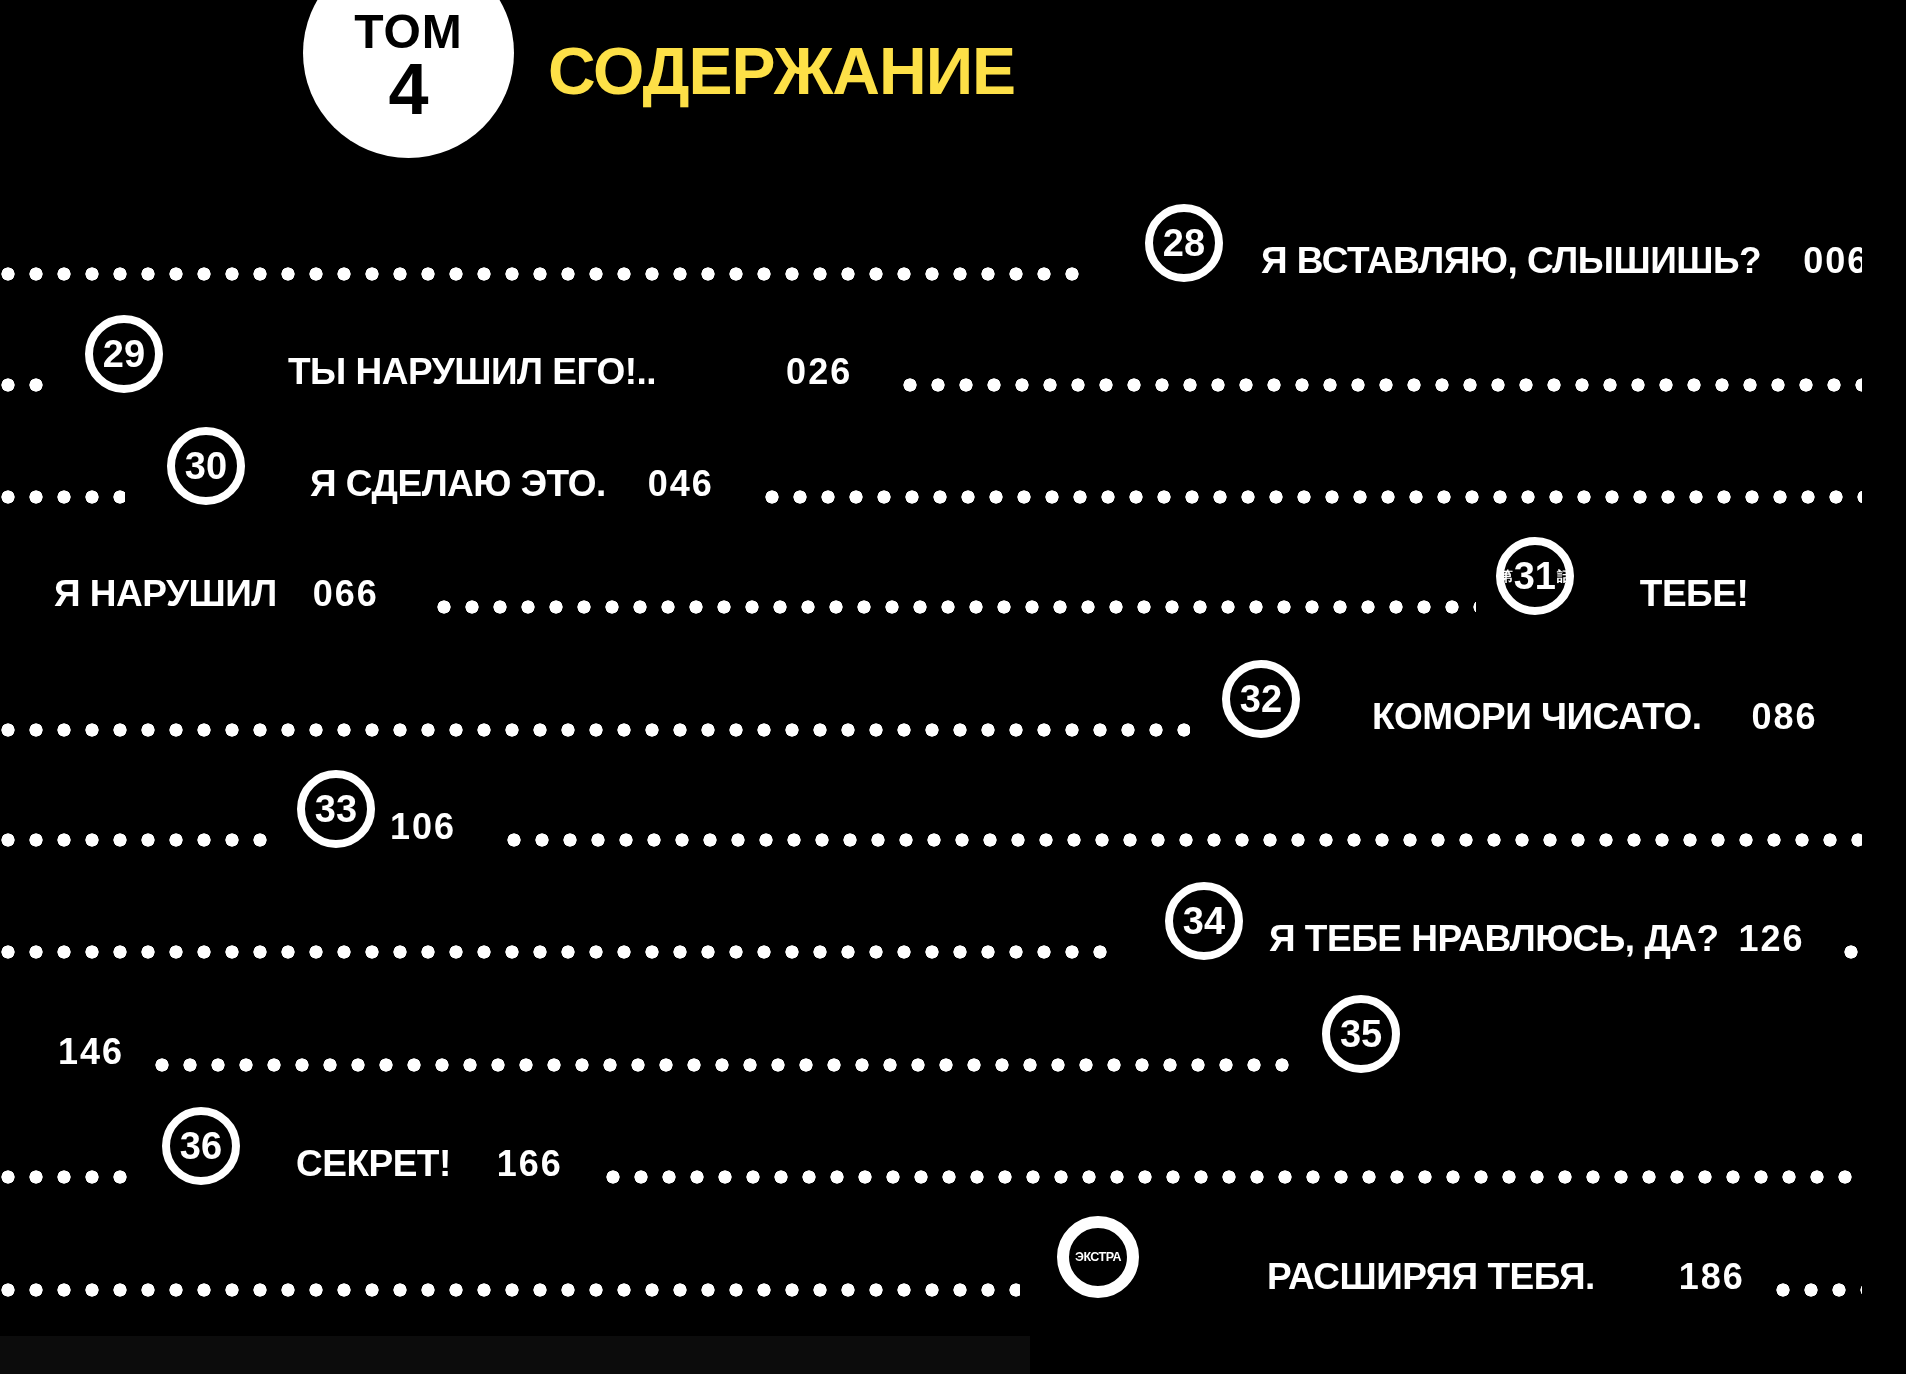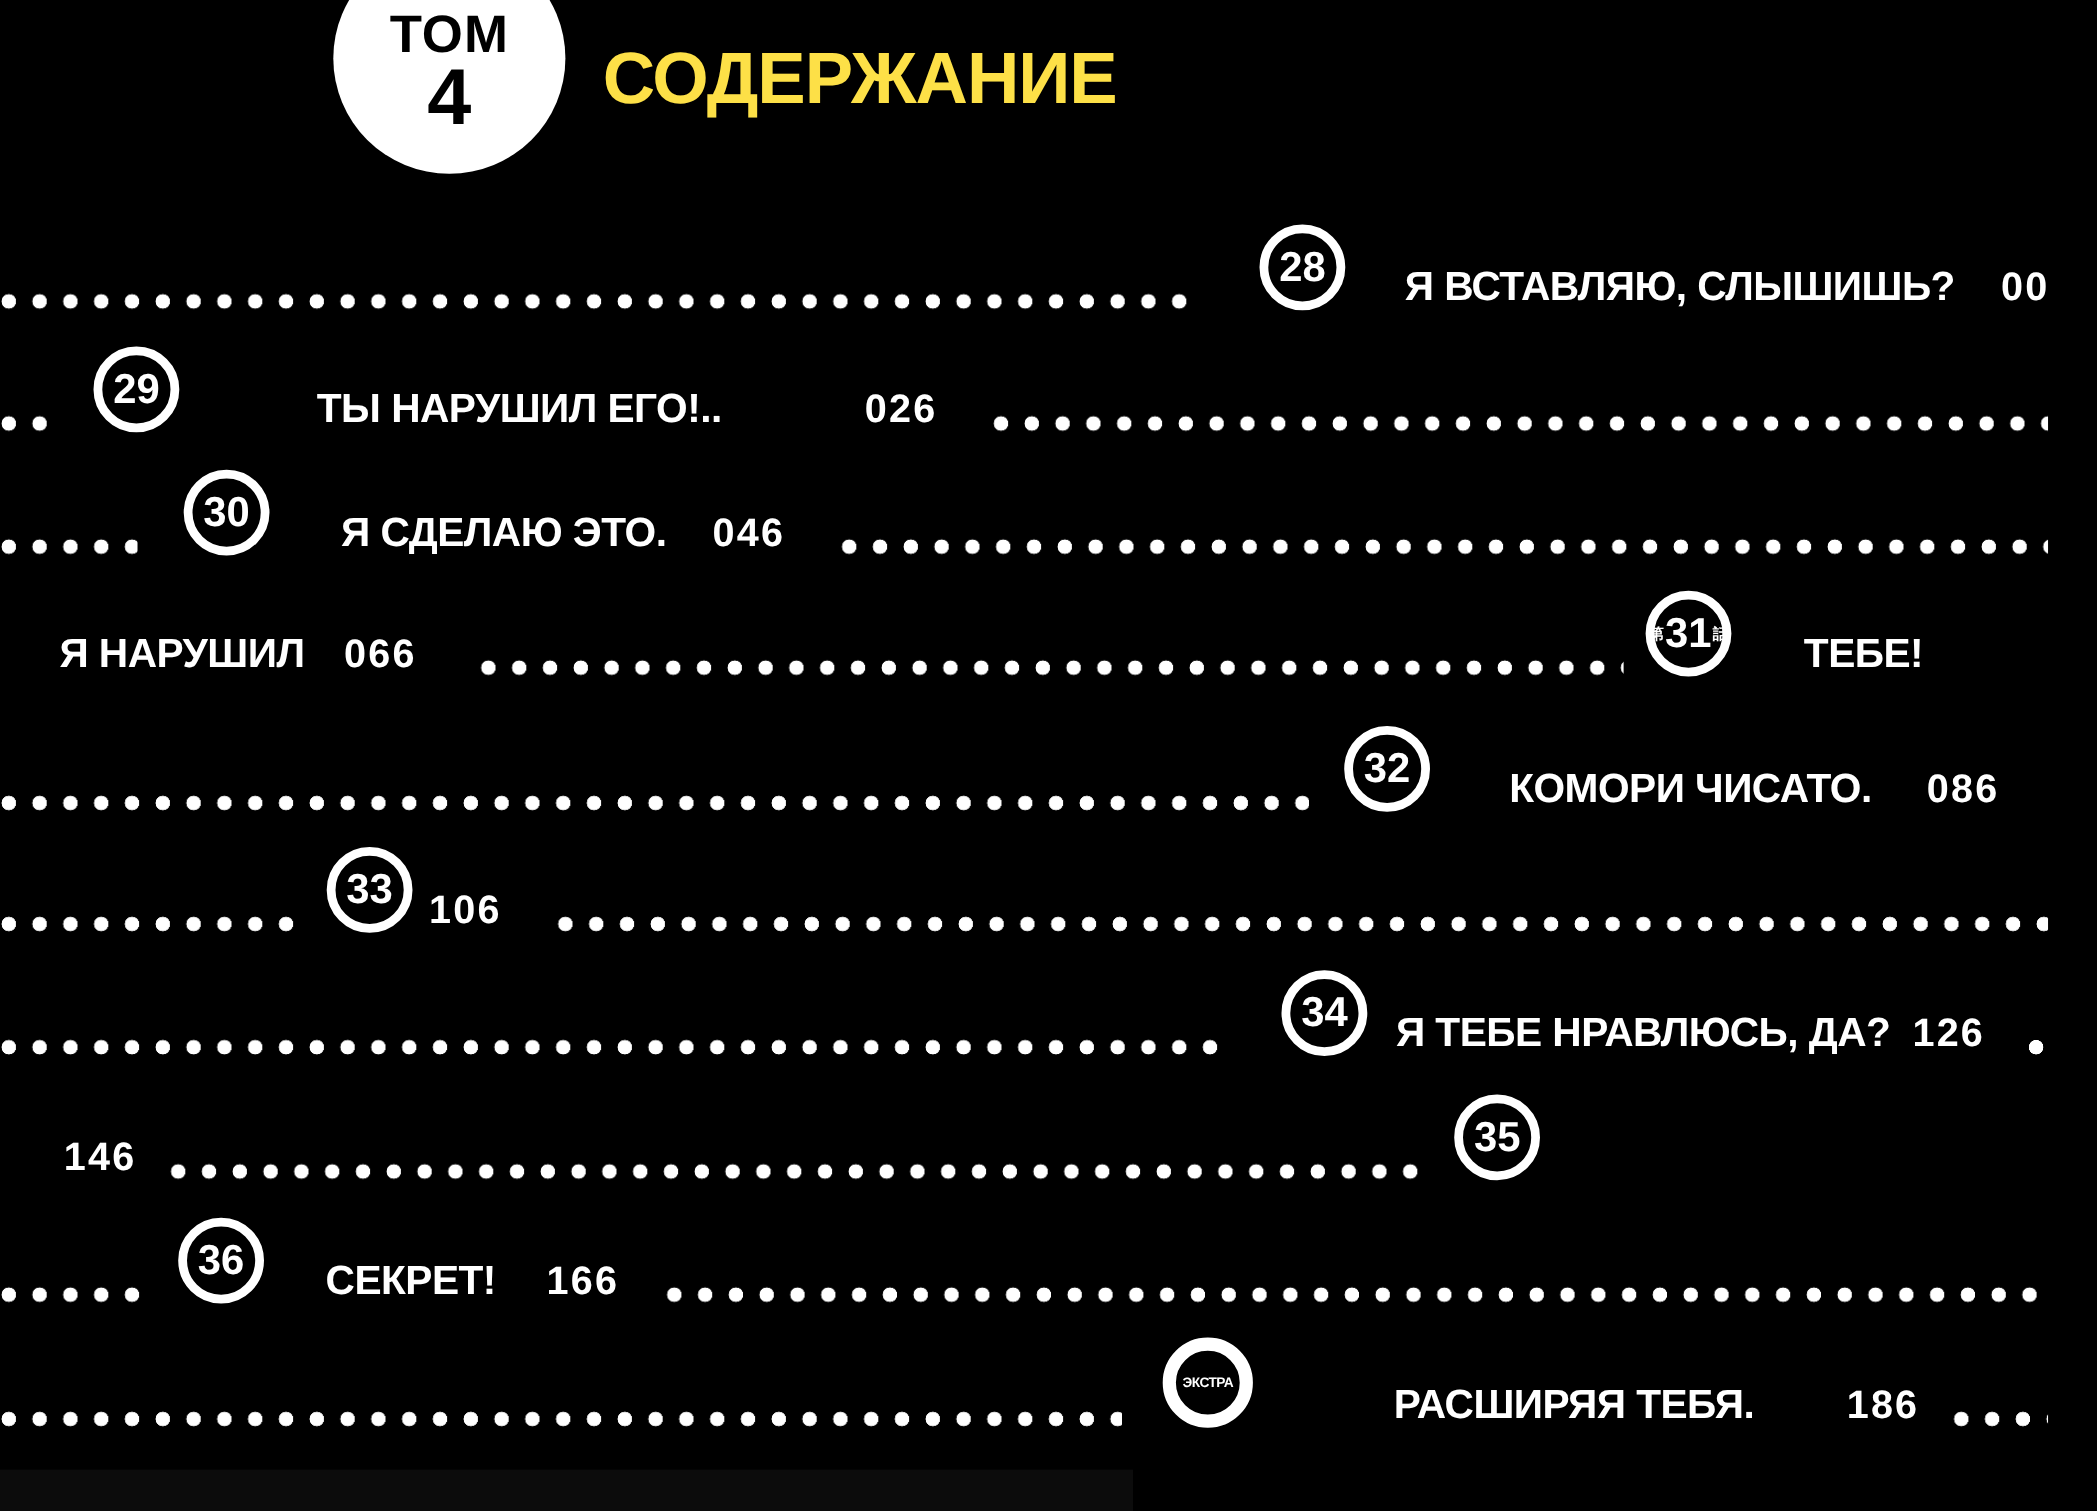--- a/index.html
+++ b/index.html
@@ -63,21 +63,21 @@
     <div class="vol-line2">4</div>
   </div>
 
   <h1 class="page-title">СОДЕРЖАНИЕ</h1>
 
   <div class="row" style="top:190px">
     <div class="dots" style="width:1085px"></div>
     <div class="badge" style="margin-left:60px">
       <span class="badge-num">28</span>
     </div>
-    <div class="title" style="margin-left:54px">Я ВСТАВЛЯЮ, СЛЫШИШЬ?</div>
+    <div class="title" style="margin-left:38px">Я ВСТАВЛЯЮ, СЛЫШИШЬ?</div>
     <div class="pagenum" style="margin-left:42px">006</div>
     <div class="dots grow" style="margin-left:30px"></div>
   </div>
 
   <div class="row" style="top:301px">
     <div class="dots" style="width:50px"></div>
     <div class="badge" style="margin-left:35px">
       <span class="badge-num">29</span>
     </div>
     <div class="title" style="margin-left:125px">ТЫ НАРУШИЛ ЕГО!..</div>

